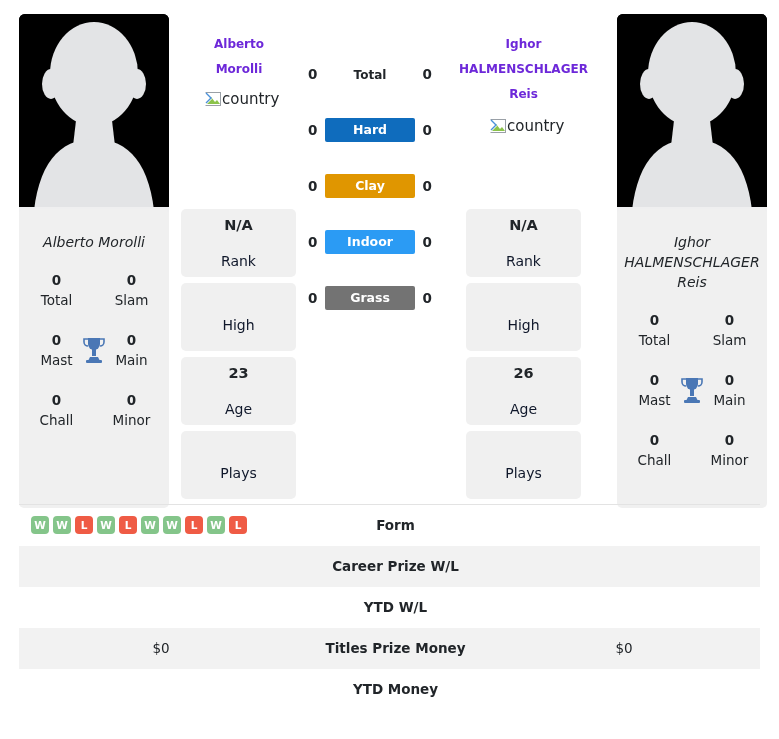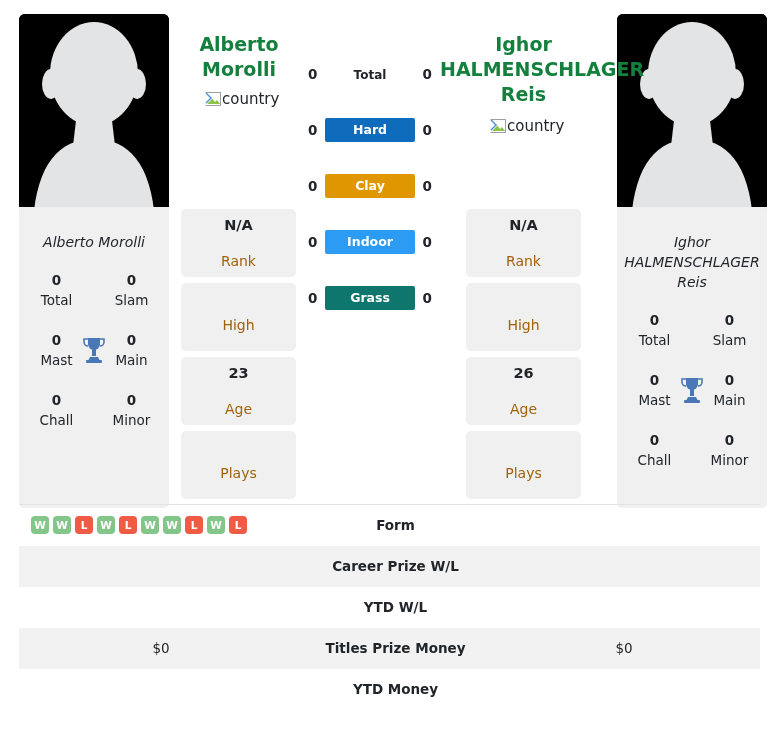--- a/index.html
+++ b/index.html
@@ -41,24 +41,24 @@
     left: 0;
     top: 0;
     width: 100%;
     height: 100%;
   }
 
   
   .player-name {
     position: absolute;
     font-weight: bold;
-    font-size: 19px;
+    font-size: 12px;
     line-height: 25px;
     text-align: center;
-    color: #15803d;
+    color: #6d28d9;
   }
   .player-name.left {
     left: 183px;
     top: 32px;
     width: 112px;
   }
   .player-name.right {
     left: 440px;
     top: 32px;
     width: 167px;
@@ -146,21 +146,21 @@
   }
   .info-cell .val {
     font-size: 14.5px;
     font-weight: bold;
     line-height: 20px;
     color: #212529;
   }
   .info-cell .lab {
     font-size: 14px;
     line-height: 20px;
-    color: #a16207;
+    color: #0f172a;
   }
 
   
   .titles-panel {
     position: absolute;
     top: 209px;
     width: 150px;
     height: 299px;
     background: #f0f0f0;
     border-radius: 5px;
@@ -329,21 +329,21 @@
     </div>
 
     <div class="h2h-row">
       <span class="h2h-score l">0</span>
       <span class="h2h-label" style="background:#2b9bf4">Indoor</span>
       <span class="h2h-score r">0</span>
     </div>
 
     <div class="h2h-row">
       <span class="h2h-score l">0</span>
-      <span class="h2h-label" style="background:#0f766e">Grass</span>
+      <span class="h2h-label" style="background:#737373">Grass</span>
       <span class="h2h-score r">0</span>
     </div>
 
   </div>
 
   <div class="info-panel left">
     <div class="info-cell">
       <div class="val">N/A</div>
       <div class="lab">Rank</div>
     </div>

